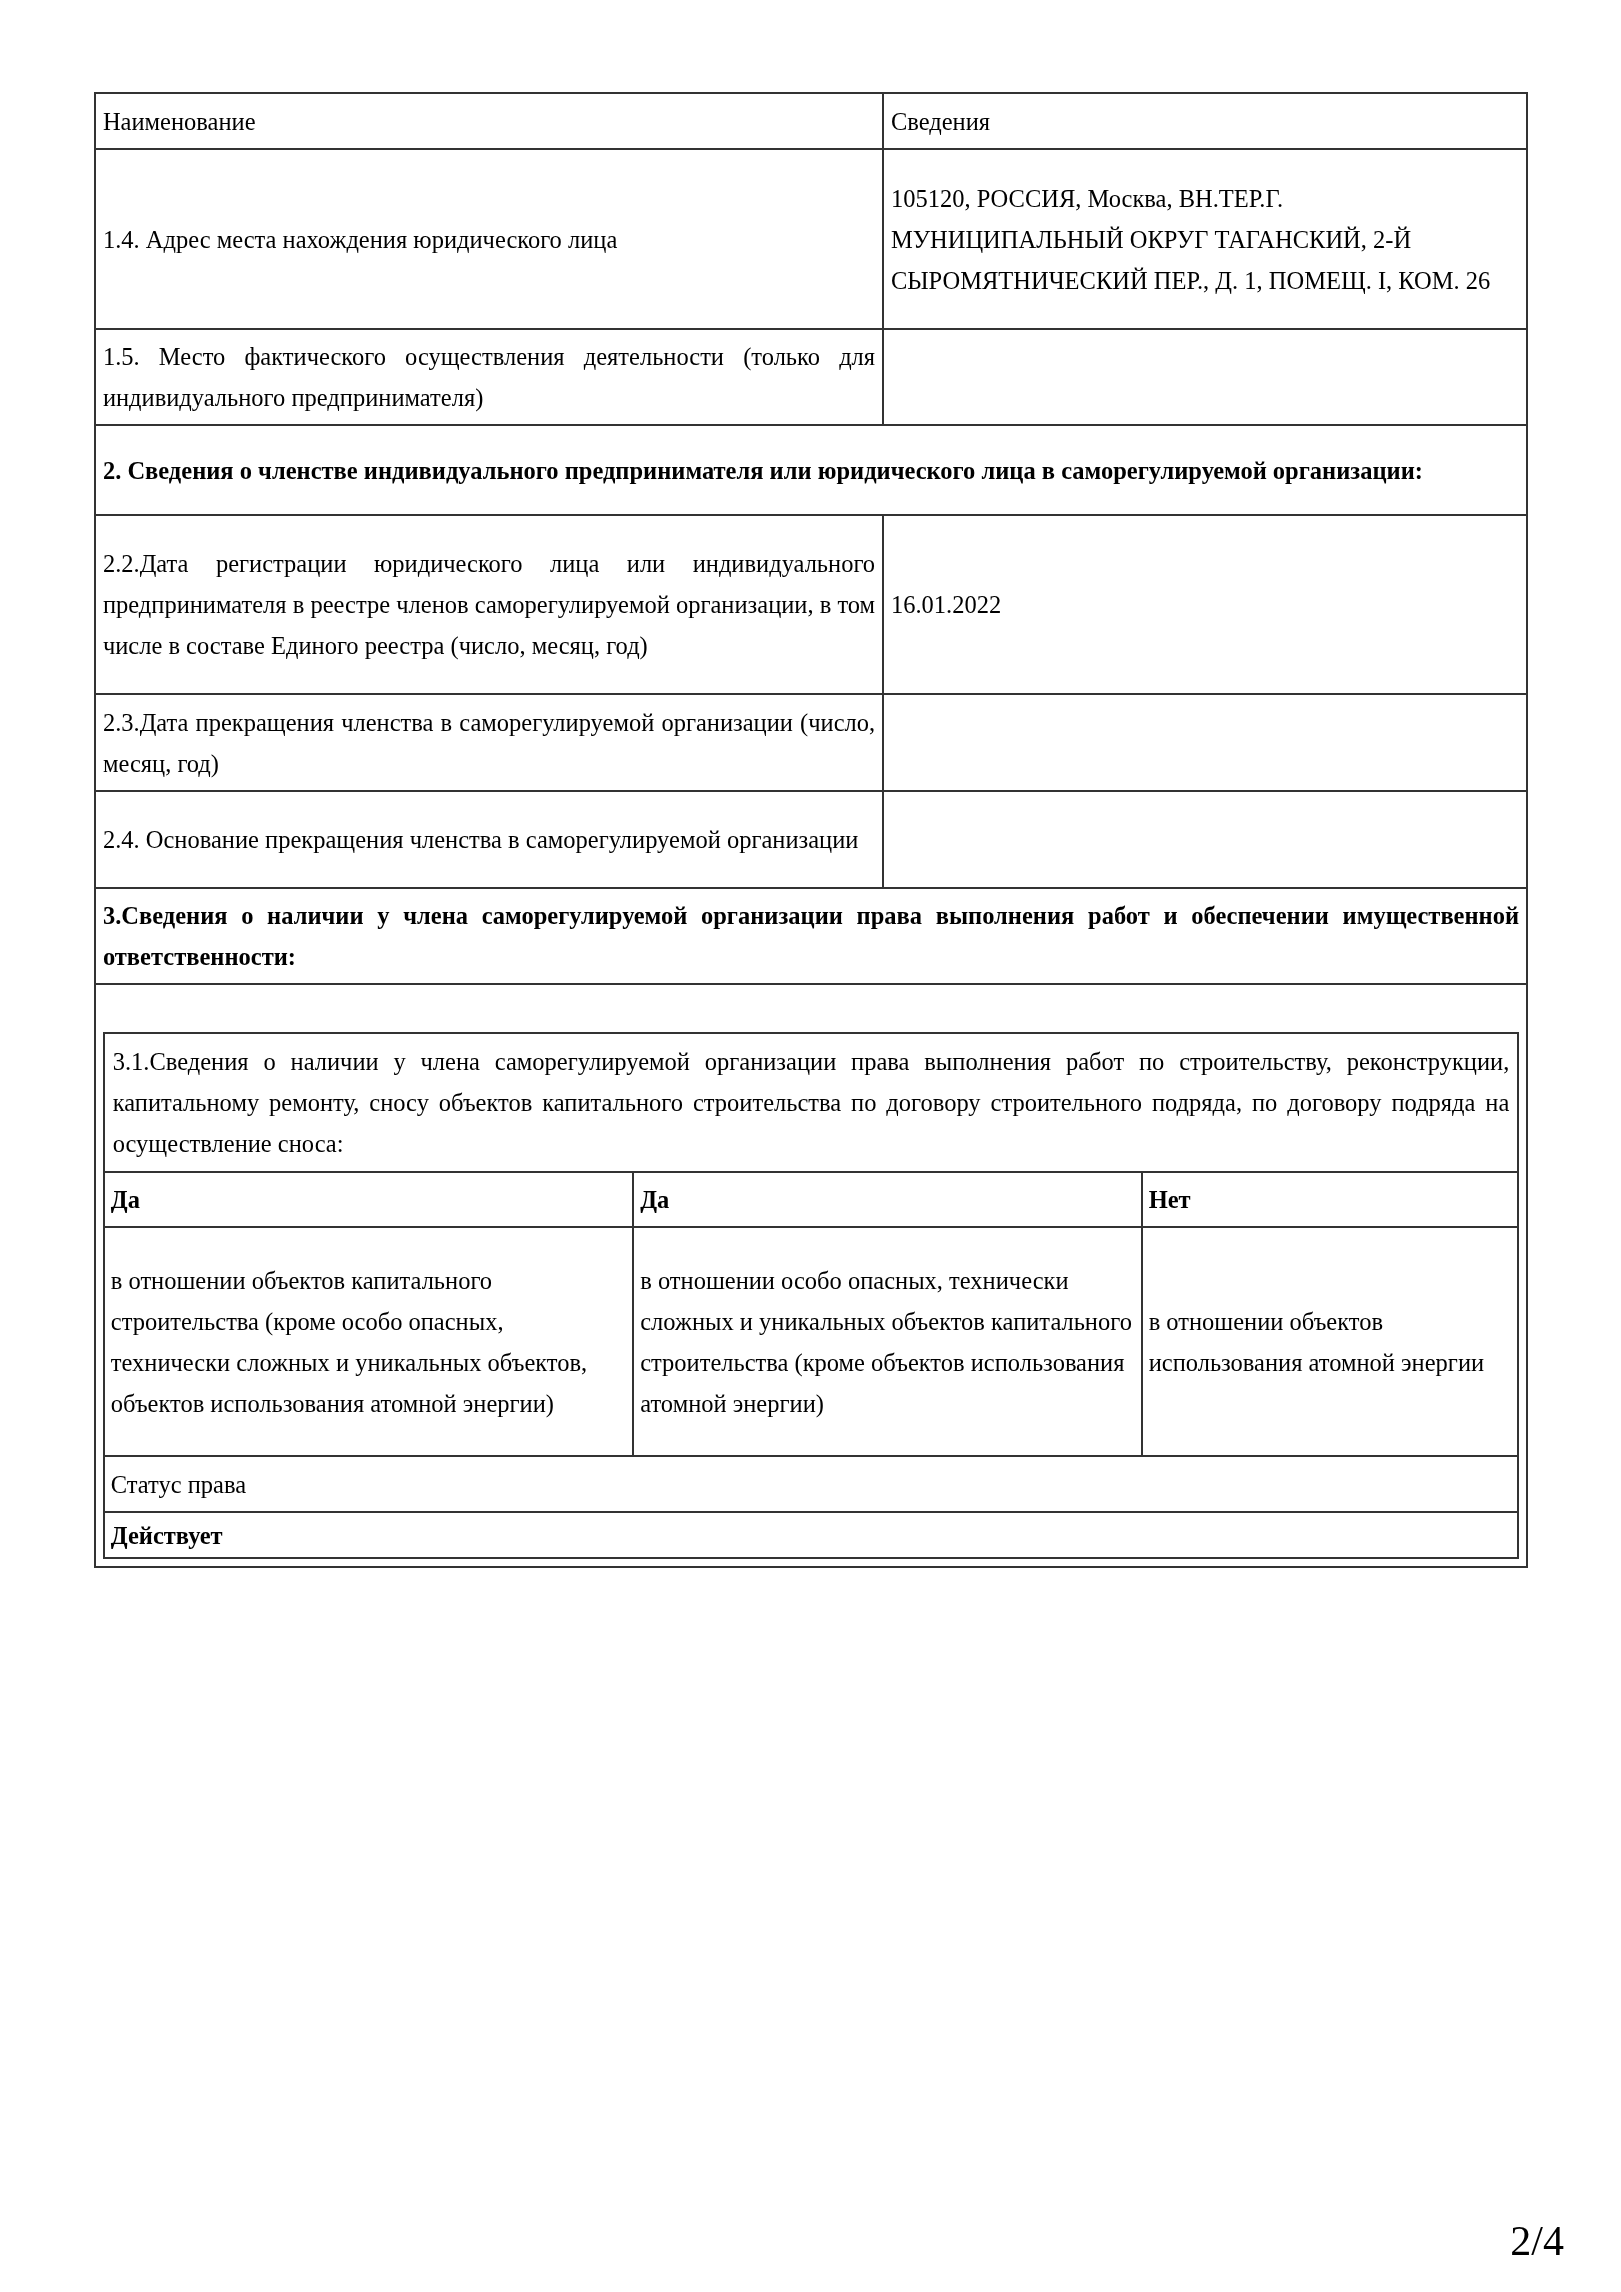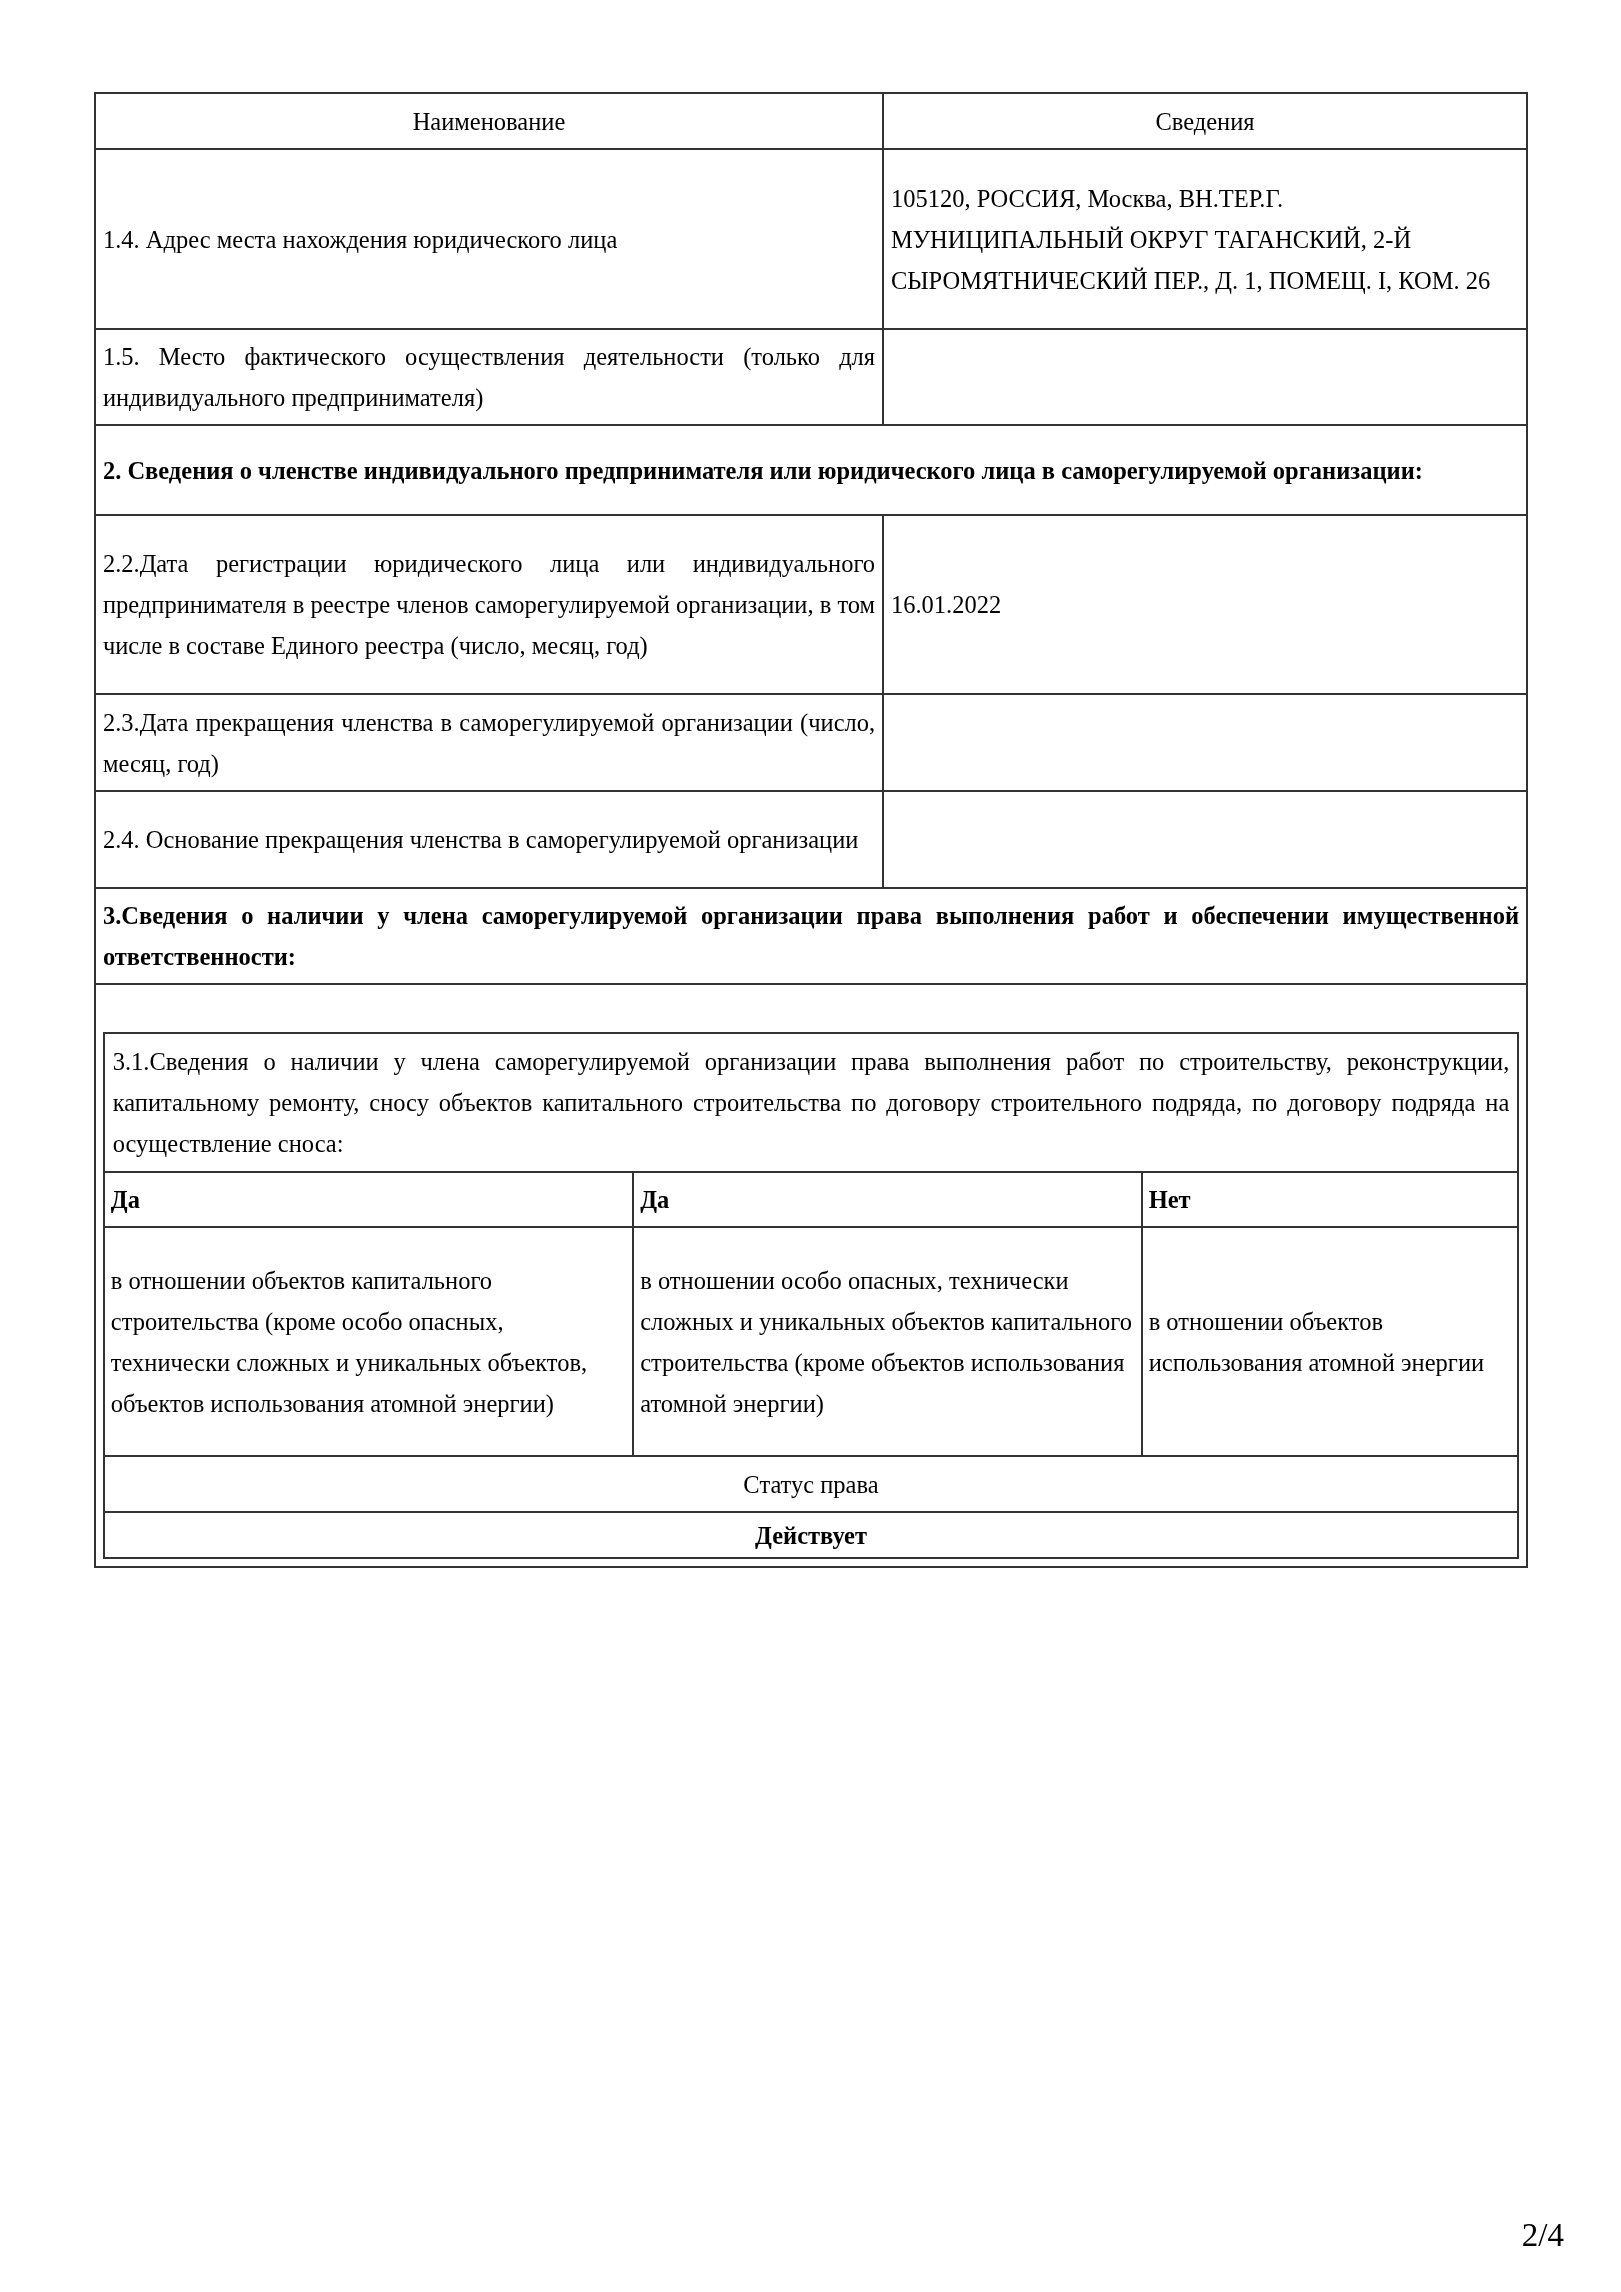--- a/index.html
+++ b/index.html
@@ -12,39 +12,39 @@
       position: absolute; left: 94px; top: 92px; width: 1432px;
       border-collapse: collapse; table-layout: fixed;
       border: 2.9px solid #333;
     }
     .outer td {
       border: 2.9px solid #333; padding: 0 6.9px; vertical-align: middle;
       line-height: 41px; box-sizing: border-box;
     }
     .outer col.c1 { width: 788px; }
     .outer col.c2 { width: 644px; }
-    .center { text-align: center; }
+    .center { }
     .justify { text-align: justify; text-align-last: left; margin-top: 43px; }
     .bold { font-weight: bold; }
     .inner-wrap { padding: 0 6.9px 6.9px 6.9px !important; }
     .spacer { height: 47px; }
     .inner {
       width: 100%; border-collapse: collapse; table-layout: fixed;
       border: 2.9px solid #333;
     }
     .inner td {
       border: 2.9px solid #333; padding: 0 5.9px; line-height: 41px;
       vertical-align: middle;
       font-family: Liberation Serif, serif;
     }
     .inner col.i1 { width: 529px; }
     .inner col.i2 { width: 508px; }
     .inner col.i3 { width: 376px; }
     .page-num {
-      position: absolute; right: 57px; top: 2217px; font-size: 33px;
+      position: absolute; right: 57px; top: 2217px; font-size: 42px;
     }
   </style>
 </head>
 <body>
 
 <table class="outer">
   <colgroup>
       <col class="c1">
       <col class="c2">
     </colgroup>

